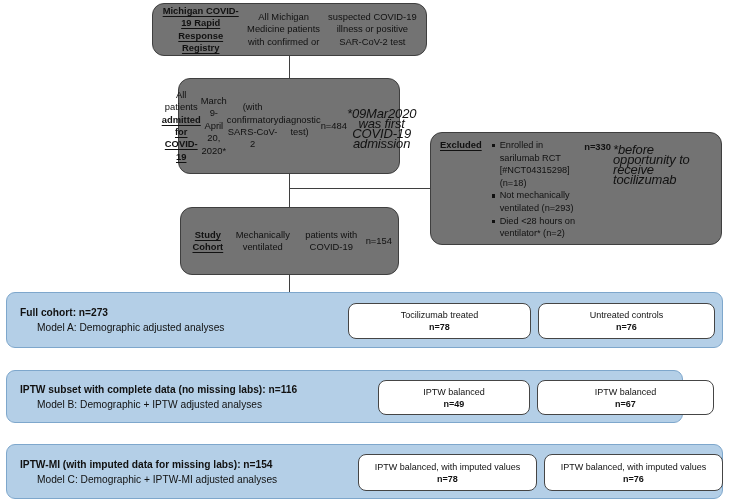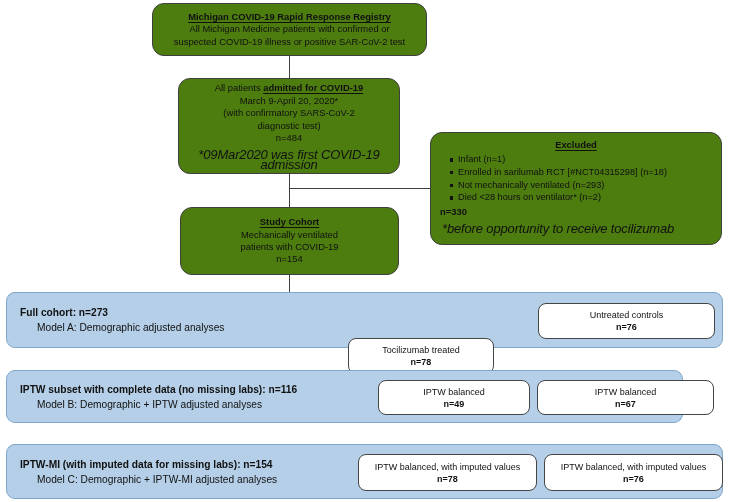--- a/index.html
+++ b/index.html
@@ -16,25 +16,24 @@
     width: 729px;
     height: 502px;
     background: #ffffff;
     overflow: hidden;
   }
 
   
   .node {
     position: absolute;
     box-sizing: border-box;
-    background: #4d7c0f;
+    background: #737373;
     border: 1.6px solid #3f3f3f;
     border-radius: 12px;
     display: flex;
-    flex-direction: column;
     align-items: center;
     justify-content: center;
     text-align: center;
     font-size: 9.4px;
     line-height: 12.4px;
     color: #111111;
     padding: 3px 6px;
   }
   .node .ttl {
     font-weight: bold;
@@ -168,21 +167,20 @@
     <span class="foot">*09Mar2020 was first COVID-19 admission</span>
   </div>
 
   <div class="vline" style="left:288.5px; top:174px; height:33px;"></div>
 
   <div class="hline" style="left:288.5px; top:187.5px; width:143px;"></div>
 
   <div class="node excl" style="left:430px; top:132px; width:292px; height:113px;">
     <span class="ttl">Excluded</span>
     <ul>
-      <li>Infant (n=1)</li>
       <li>Enrolled in sarilumab RCT [#NCT04315298] (n=18)</li>
       <li>Not mechanically ventilated (n=293)</li>
       <li>Died &lt;28 hours on ventilator* (n=2)</li>
     </ul>
     <div class="total">n=330</div>
     <div class="foot">*before opportunity to receive tocilizumab</div>
   </div>
 
   <div class="node" style="left:180px; top:207px; width:219px; height:68px;">
     <span class="ttl line">Study Cohort</span>
@@ -191,21 +189,21 @@
     <span class="line bold">n=154</span>
   </div>
 
   <div class="vline" style="left:288.5px; top:275px; height:17px;"></div>
 
   <div class="band" style="left:6px; top:292px; width:717px; height:56px;">
     <div class="band-text">
       <span class="l1">Full cohort:  n=273</span>
       <span class="l2">Model A:  Demographic adjusted analyses</span>
     </div>
-    <div class="arm" style="left:341px; top:10px; width:146px; height:36px;margin-top:35px;">
+    <div class="arm" style="left:341px; top:10px; width:183px; height:36px;">
       <span>Tocilizumab treated</span>
       <span class="bold">n=78</span>
     </div>
     <div class="arm" style="left:531px; top:10px; width:177px; height:36px;">
       <span>Untreated controls</span>
       <span class="bold">n=76</span>
     </div>
   </div>
 
   <div class="band" style="left:6px; top:370px; width:677px; height:53px;">

